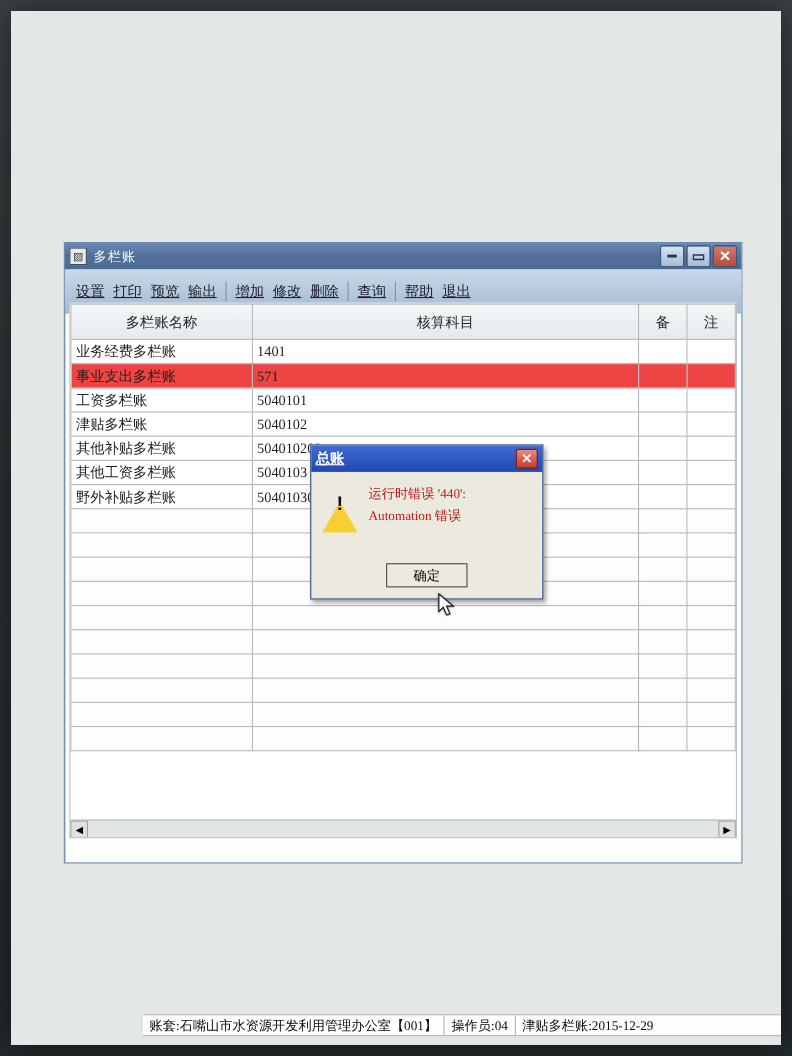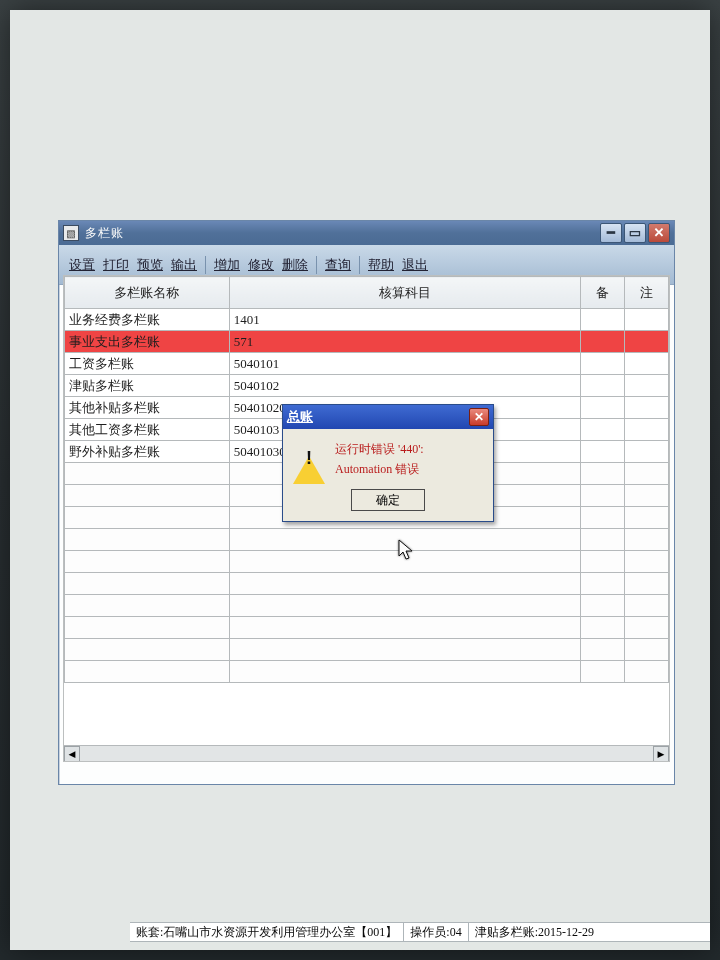--- a/index.html
+++ b/index.html
@@ -63,21 +63,21 @@
     }
     .dialog .dtitle .t { flex:1;text-decoration:underline; }
     .dialog .dtitle .dclose { width:20px; height:18px; background:linear-gradient(180deg,#e98a7e,#c83b2a); color:#fff; border:1px solid #7a1e10; border-radius:2px; display:flex; align-items:center; justify-content:center; font-weight:bold; font-size:12px; cursor:pointer;}
     .dialog .dbody { padding:10px 8px 6px 8px; display:flex; }
     .dialog .warnicon { width:34px; height:30px; margin:2px 8px 0 2px;}
     .dialog .warnicon .tri { width:0;height:0;border-left:16px solid transparent;border-right:16px solid transparent;border-bottom:28px solid #f8cf33; position:relative;}
     .dialog .warnicon .tri::after{ content:"!"; position:absolute; left:-4px; top:7px; width:8px; text-align:center; font-family:Arial; font-weight:bold; font-size:18px; color:#111;}
     .dialog .warnicon .triwrap{border:1px solid #777; display:inline-block; border:none;}
     .dialog .msg { font-size:12px; line-height:20px; color:#b91c1c; }
     .dialog .dfoot { text-align:center; padding:4px 0 10px 0;}
-    .dialog .okbtn { min-width:74px; height:22px; background:#eceadf; border:1px solid #4a4a4a; font-size:12px; padding:0 14px; cursor:pointer;}
+    .dialog .okbtn { min-width:74px; height:22px; background:#eceadf; border:1px solid #4a4a4a; font-size:12px; padding:0 14px; cursor:pointer;margin-top:23px;}
     .cursor {
       position:absolute; left:388px; top:529px; z-index:20; pointer-events:none;
     }
     .cursor svg { filter:drop-shadow(0 0 1px rgba(0,0,0,.6)); }
     
     .statusbar {
       position:absolute; left:120px; right:0; bottom:8px; height:20px;
       background:#fff; border-top:1px solid #aeb5b9; border-bottom:1px solid #aeb5b9;
       display:flex; align-items:center; font-size:12px; color:#0a0a0a;
     }

